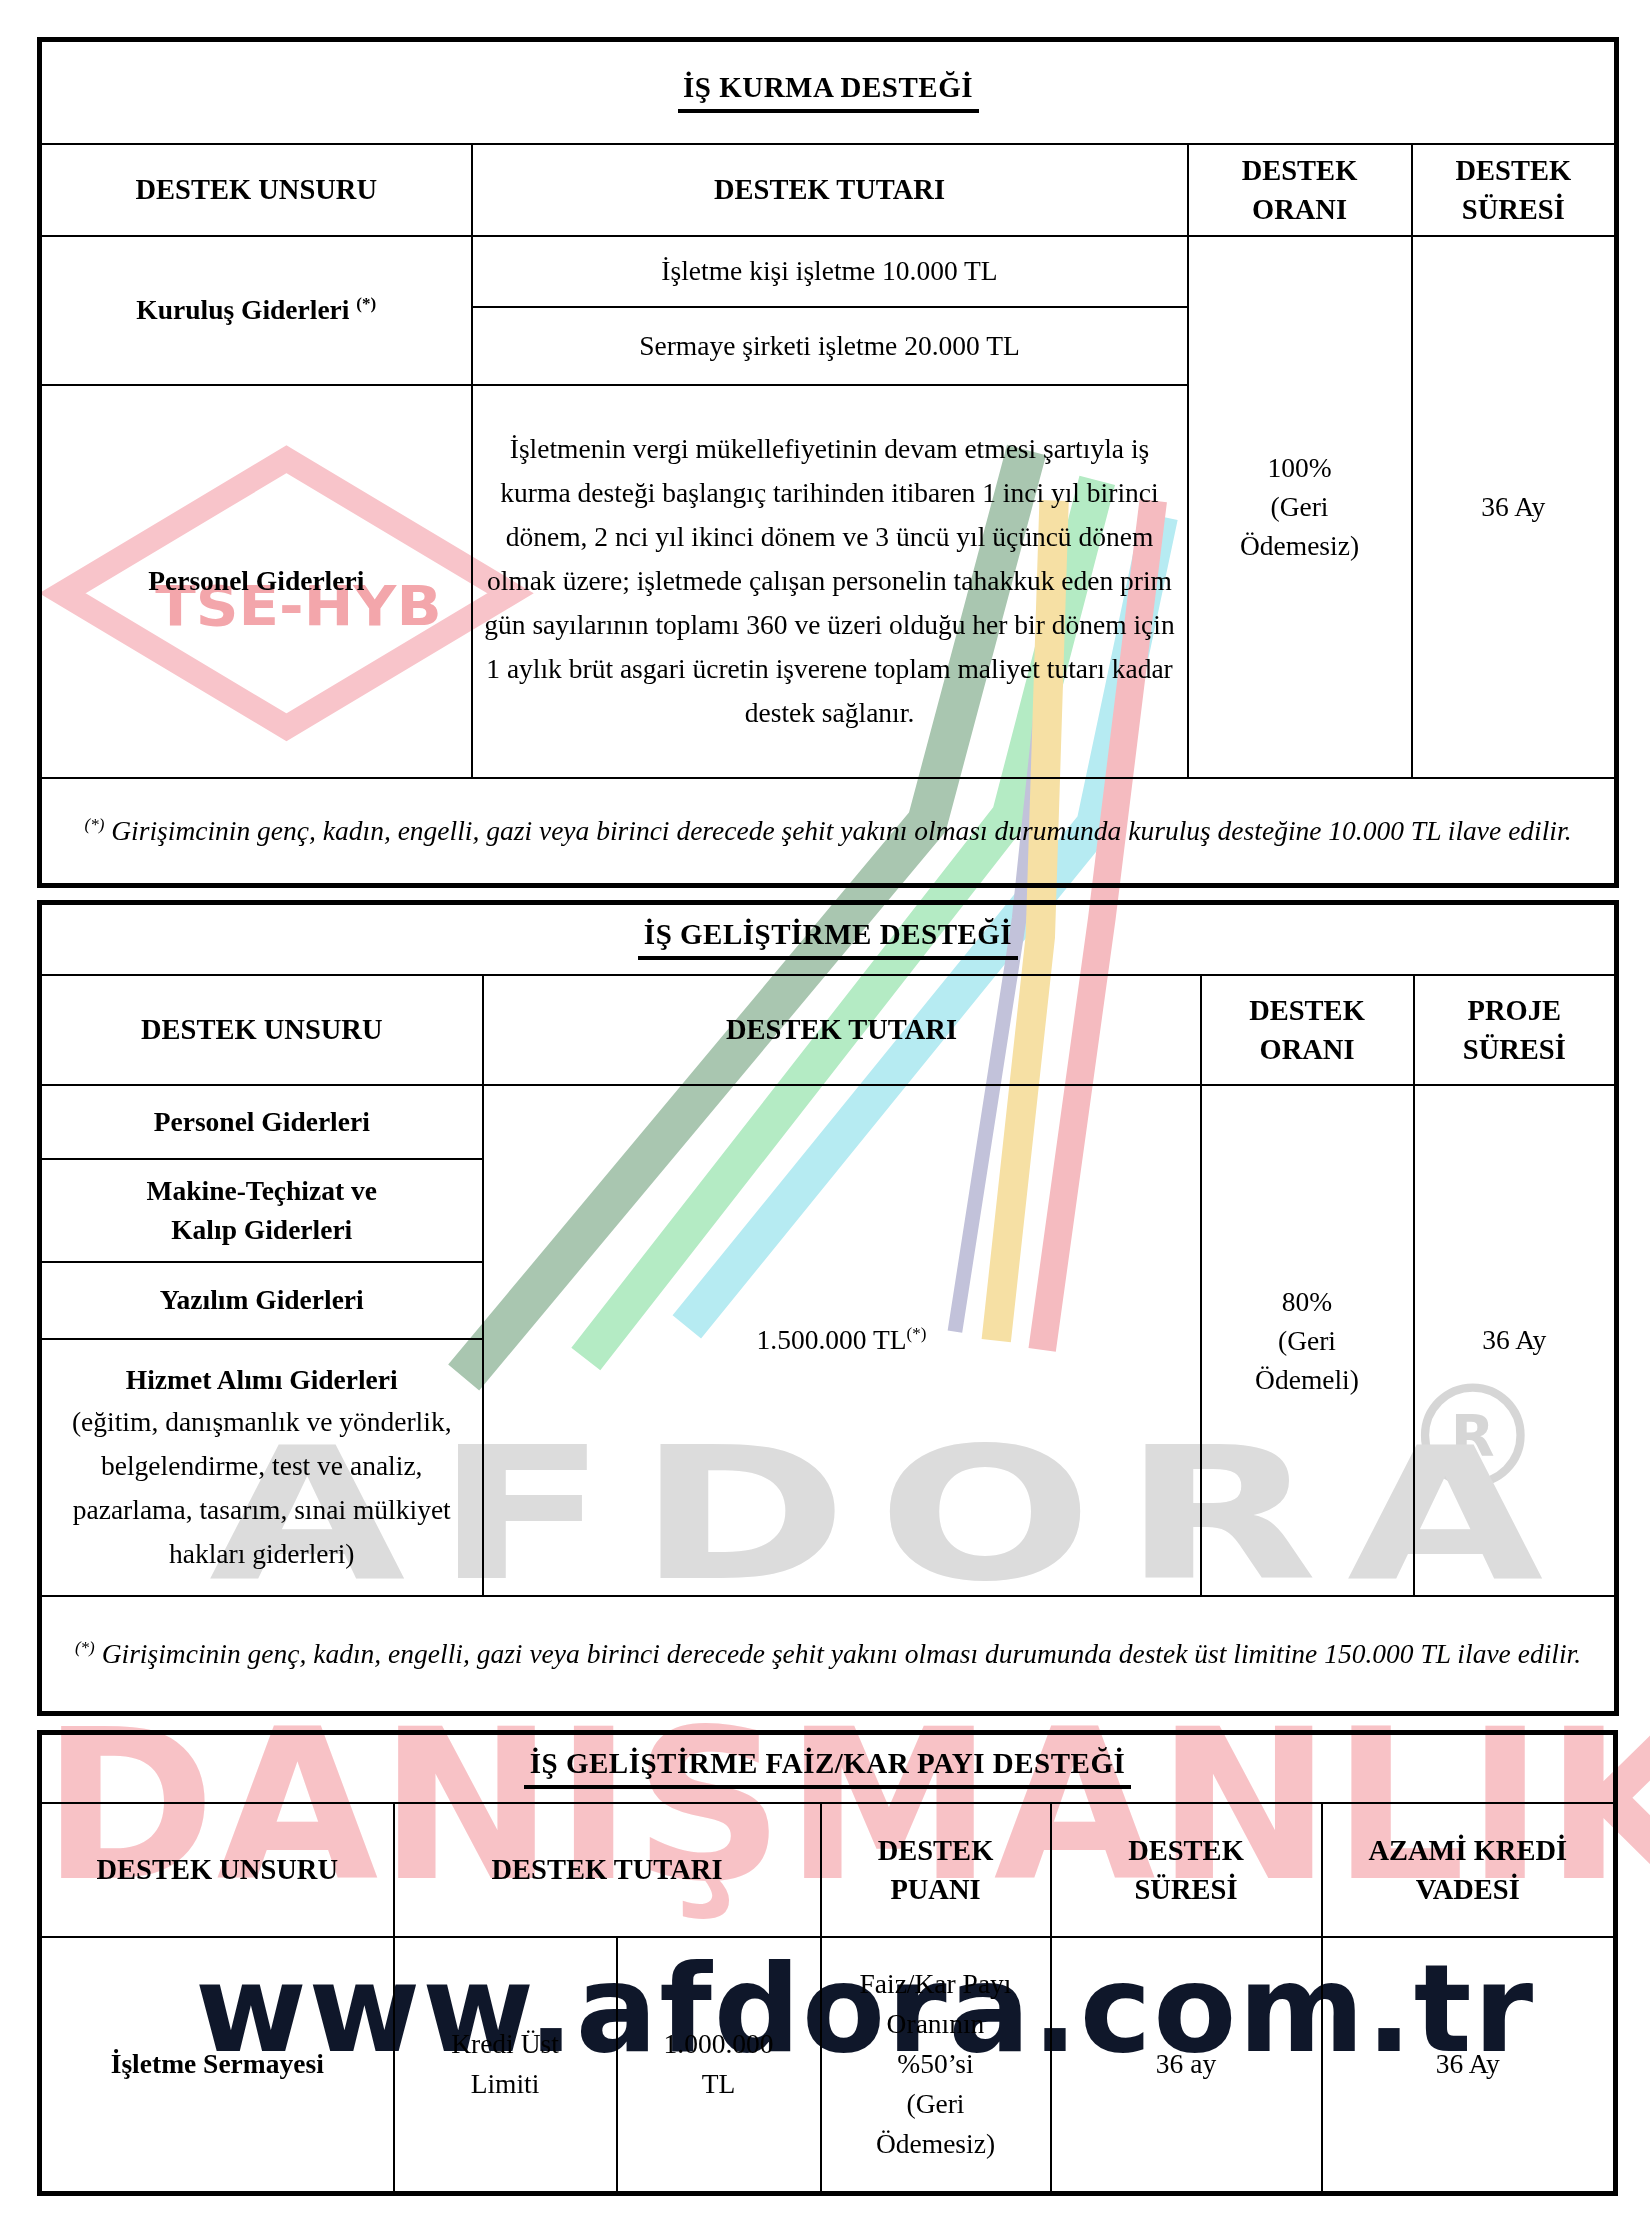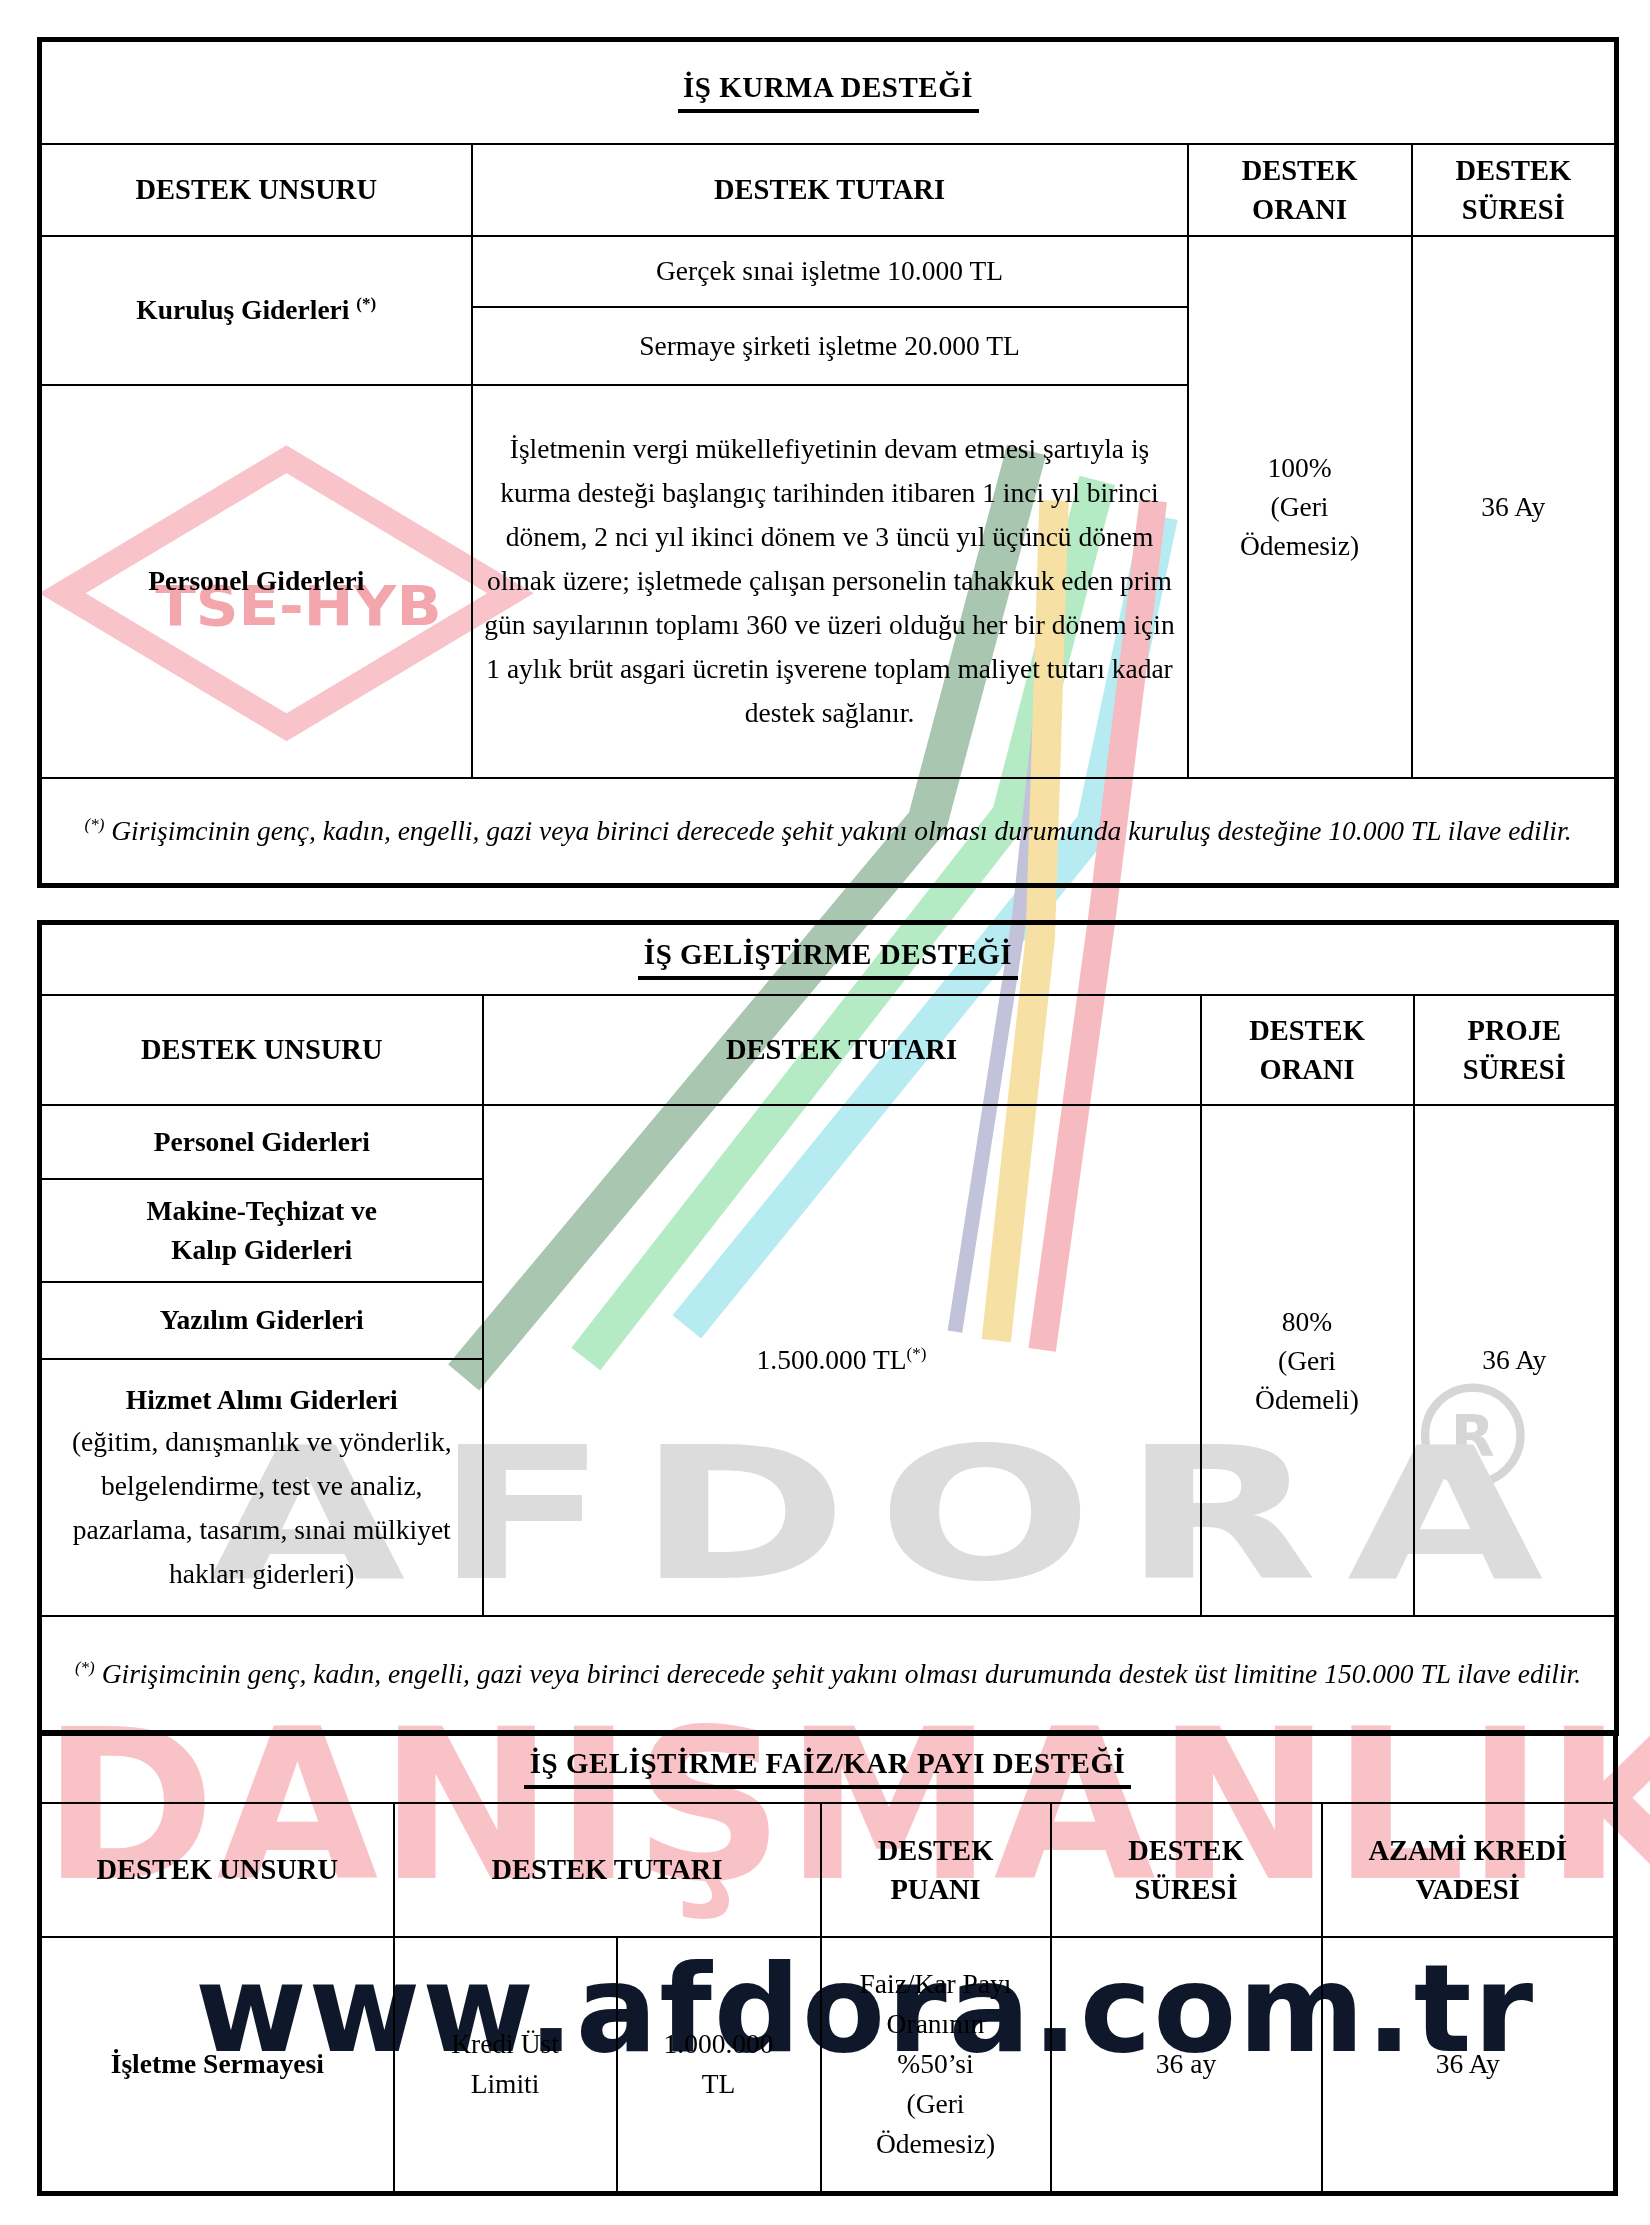--- a/index.html
+++ b/index.html
@@ -104,21 +104,21 @@
         <td class="preline">DESTEK
 ORANI</td>
         <td class="preline">DESTEK
 SÜRESİ</td>
       </tr>
       <tr style="height:71px">
         <td rowspan="2" class="b">
           <span>Kuruluş Giderleri</span>
           <sup>(*)</sup>
         </td>
-        <td>Gerçek sınai işletme 10.000 TL</td>
+        <td>İşletme kişi işletme 10.000 TL</td>
         <td rowspan="3" class="preline">100%
 (Geri
 Ödemesiz)</td>
         <td rowspan="3">36 Ay</td>
       </tr>
       <tr style="height:78px">
         <td>Sermaye şirketi işletme 20.000 TL</td>
       </tr>
       <tr style="height:393px">
         <td class="b">Personel Giderleri</td>
@@ -126,21 +126,21 @@
       </tr>
       <tr style="height:108px">
         <td colspan="4" class="fn">
           <sup>(*)</sup>
           <span>Girişimcinin genç, kadın, engelli, gazi veya birinci derecede şehit yakını olması durumunda kuruluş desteğine 10.000 TL ilave edilir.</span>
         </td>
       </tr>
     </tbody>
   </table>
 
-  <table class="t" style="top:920px">
+  <table class="t" style="top:900px">
     <colgroup>
       <col style="width:443px">
         <col style="width:718px">
         <col style="width:213px">
         <col style="width:203px">
     </colgroup>
     <tbody>
       <tr style="height:72px">
         <td colspan="4" class="title-cell">
           <span class="title-text">İŞ GELİŞTİRME DESTEĞİ</span>

